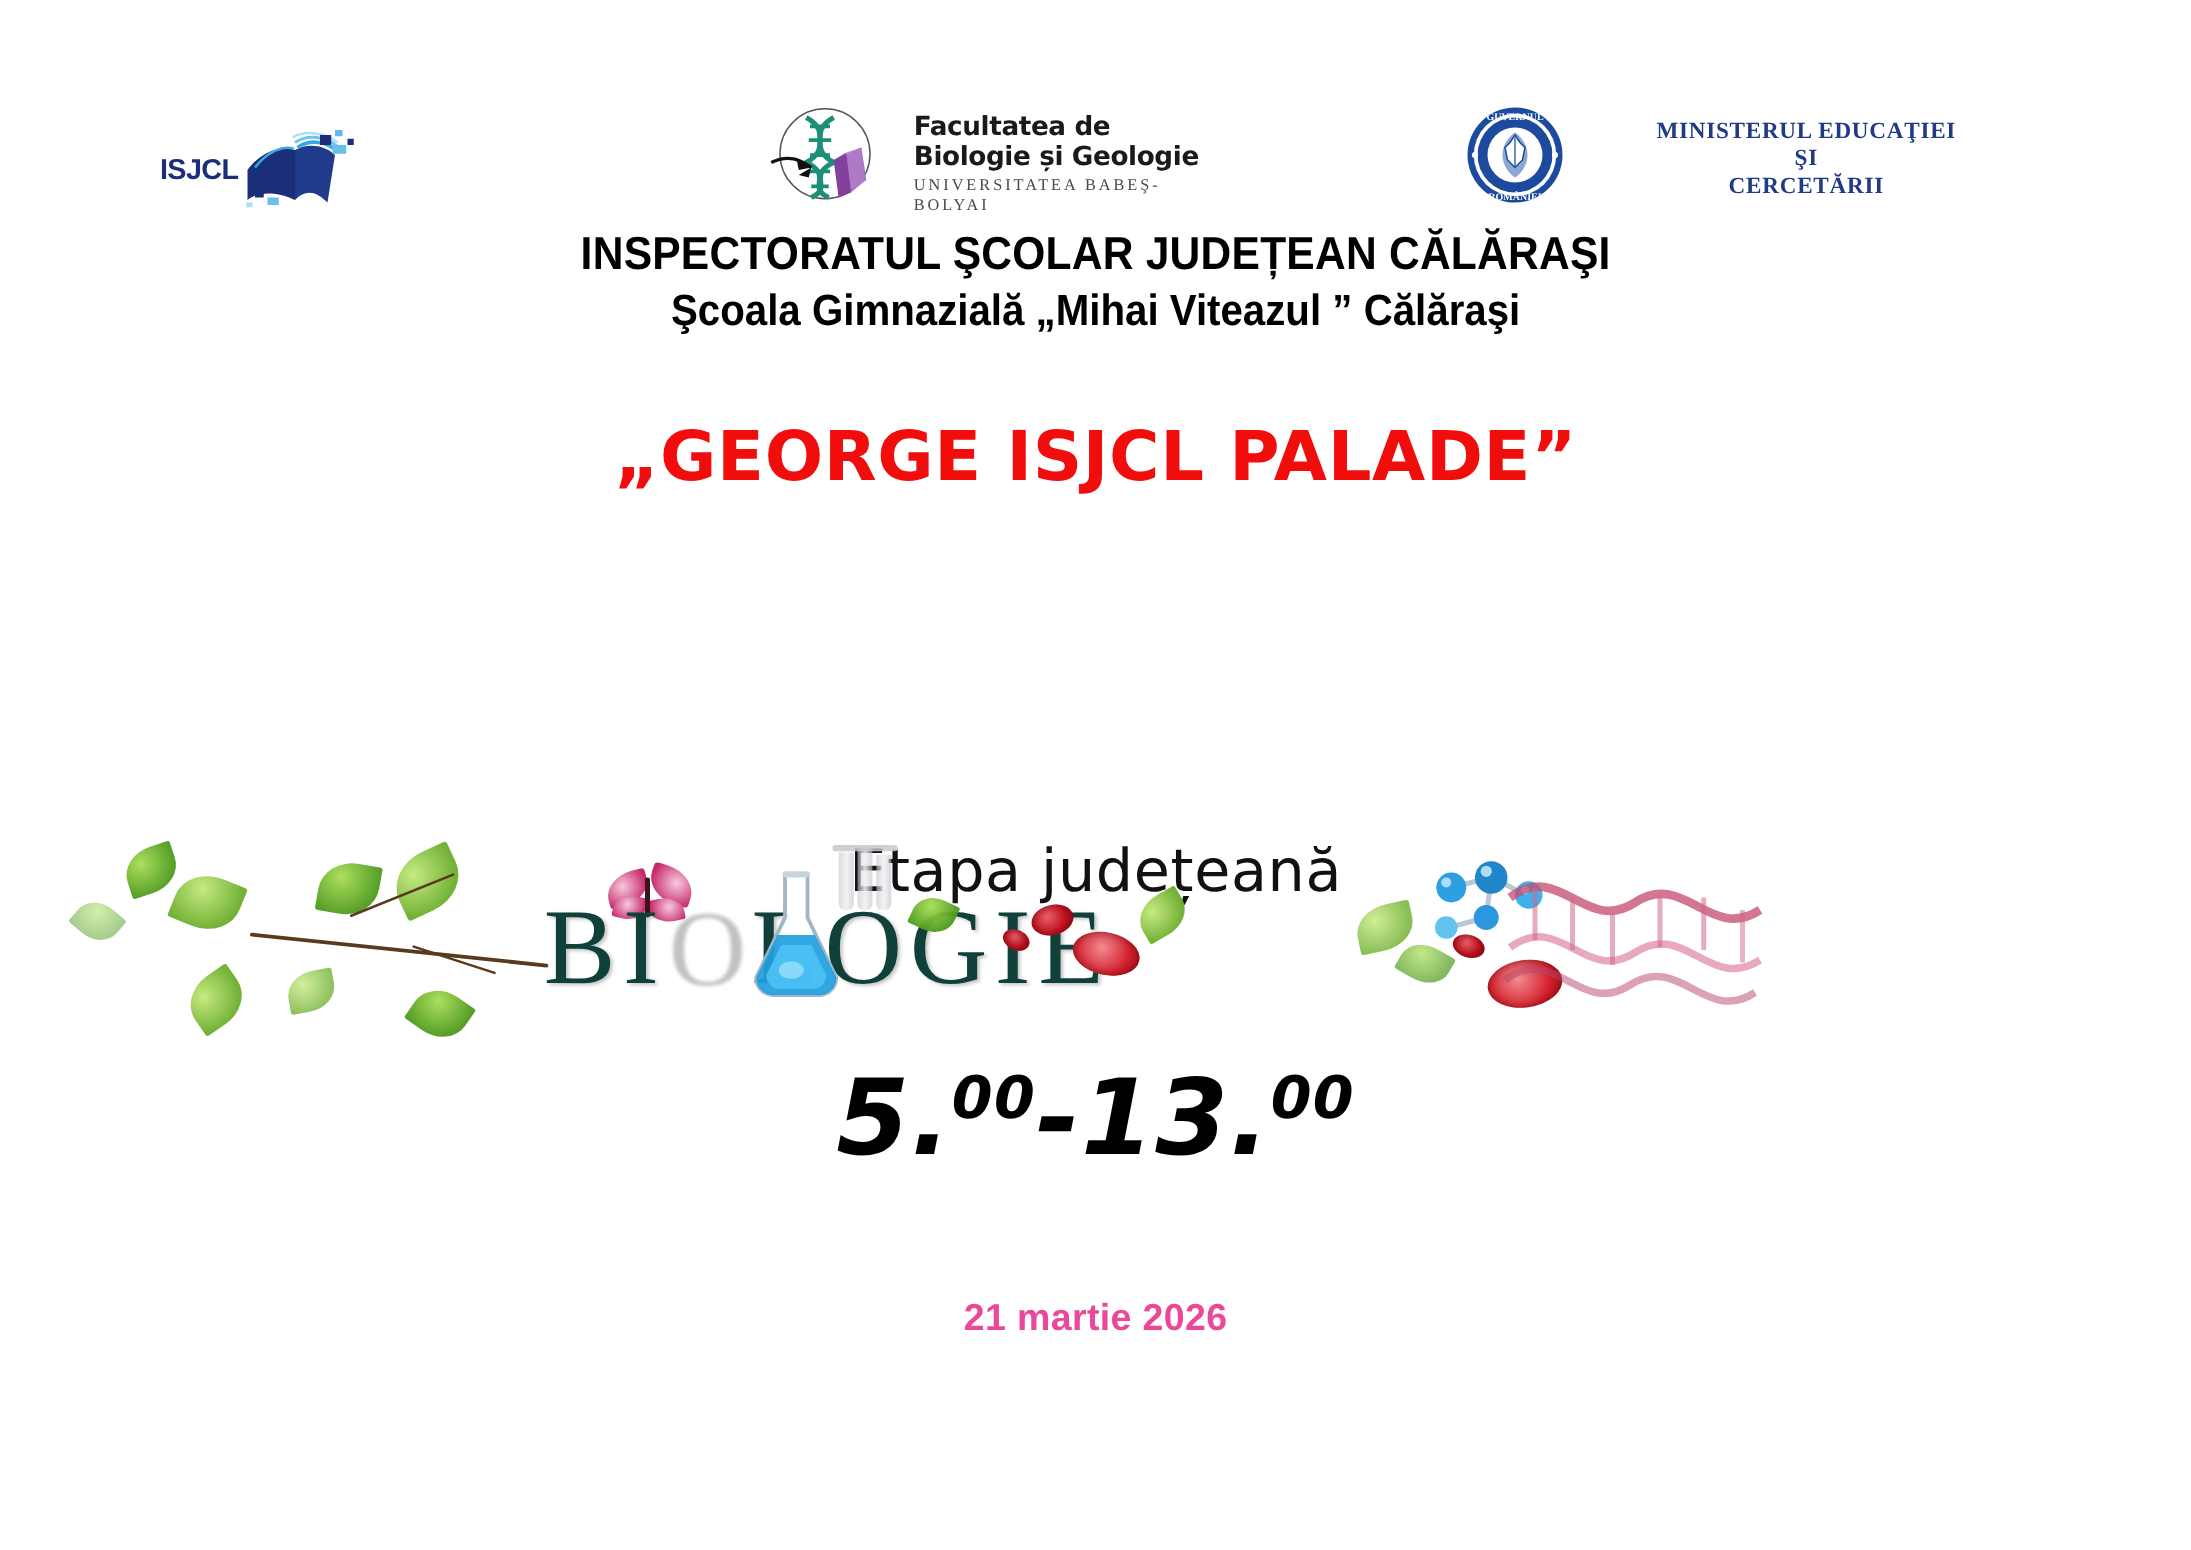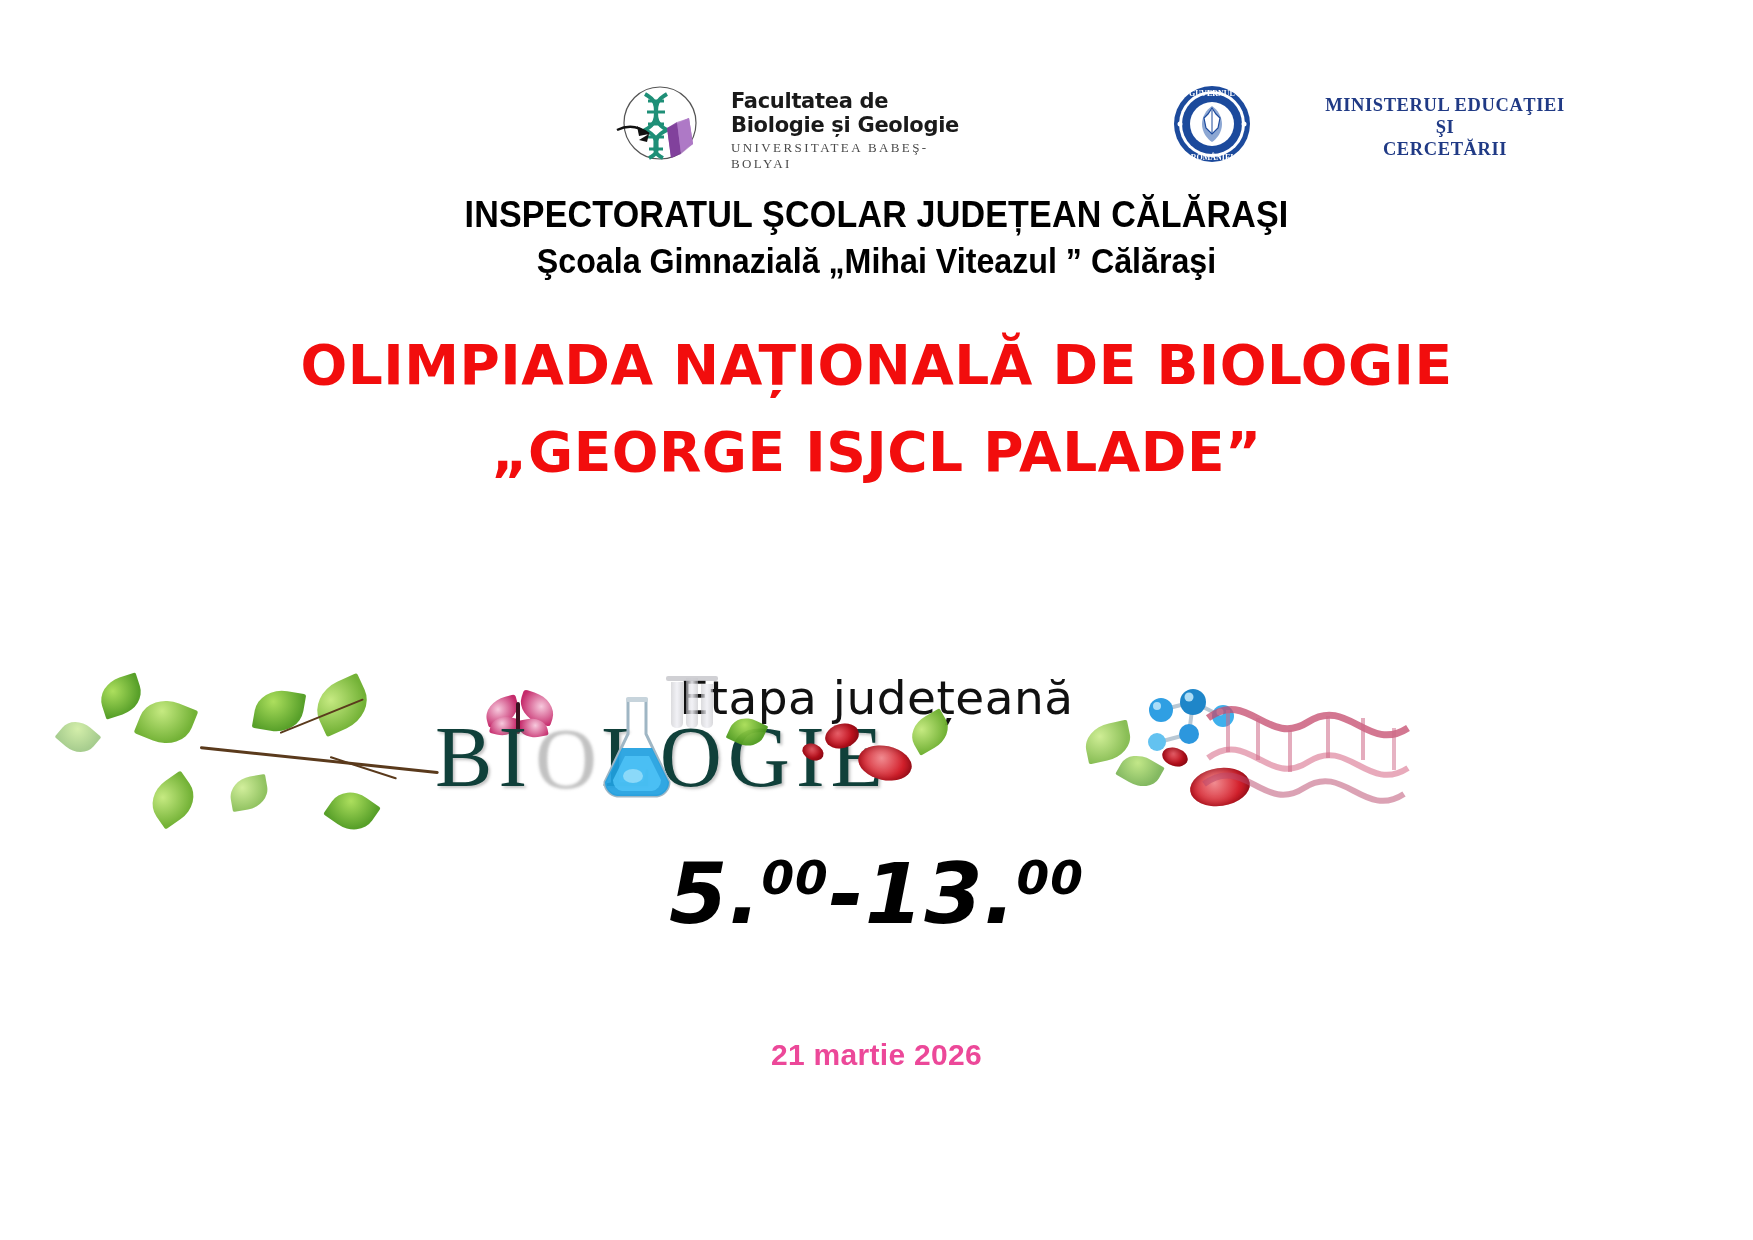--- a/index.html
+++ b/index.html
@@ -114,21 +114,21 @@
     font-weight: bold;
     color: #203a85;
     font-size: 18.5px;
     line-height: 22px;
     letter-spacing: 0.6px;
   }
 
   
   .header-block {
     position: absolute;
-    top: 192px;
+    top: 180px;
     left: 0;
     width: 1753px;
     text-align: center;
   }
   .hdr-line1 {
     font-family: "Liberation Sans Narrow", "Liberation Sans", sans-serif;
     font-weight: bold;
     font-size: 37px;
     line-height: 46px;
     color: #000000;
@@ -264,20 +264,40 @@
     font-size: 30px;
     color: #ec4899;
     letter-spacing: 0.3px;
   }
 </style>
 </head>
 <body>
 
 <div class="logo-bar">
 
+  <div class="isjcl-logo">
+    <div class="isjcl-text">ISJCL</div>
+    <div class="isjcl-book">
+      <svg width="92" height="64" viewBox="0 0 92 64">
+        <path d="M4 34 C14 20 30 14 42 18 L42 58 C30 52 14 50 4 58 Z" fill="#1b2f78"></path>
+        <path d="M42 18 C52 12 66 14 74 22 L68 60 C58 50 50 50 42 58 Z" fill="#203a8c"></path>
+        <path d="M44 16 C54 9 68 11 77 20" stroke="#3aa7e0" stroke-width="3" fill="none"></path>
+        <path d="M42 12 C52 5 67 7 77 16" stroke="#6cc6ef" stroke-width="2.5" fill="none"></path>
+        <path d="M40 8 C50 2 66 4 76 12" stroke="#a9dff7" stroke-width="2" fill="none"></path>
+        <path d="M10 32 C20 19 33 14 41 17" stroke="#3aa7e0" stroke-width="2" fill="none"></path>
+        <rect x="62" y="6" width="9" height="8" fill="#1b2f78"></rect>
+        <rect x="74" y="2" width="6" height="5" fill="#5fbbe8"></rect>
+        <rect x="72" y="14" width="11" height="7" fill="#69c0ea"></rect>
+        <rect x="84" y="9" width="5" height="5" fill="#1b2f78"></rect>
+        <rect x="10" y="50" width="7" height="6" fill="#1b2f78"></rect>
+        <rect x="20" y="56" width="9" height="6" fill="#69c0ea"></rect>
+        <rect x="3" y="60" width="5" height="4" fill="#a9dff7"></rect>
+      </svg>
+    </div>
+  </div>
 
   <div class="bb-logo">
     <div class="bb-emblem">
       <svg width="86" height="82" viewBox="0 0 86 82">
         <circle cx="45" cy="41" r="36" fill="#ffffff" stroke="#555" stroke-width="1.2"></circle>
         <path d="M30 12 C52 24 30 36 52 48 C30 58 52 68 34 76" stroke="#1e8f77" stroke-width="4" fill="none"></path>
         <path d="M52 12 C30 24 52 36 30 48 C52 58 30 68 48 76" stroke="#1e8f77" stroke-width="4" fill="none"></path>
         <line x1="33" y1="19" x2="49" y2="19" stroke="#1e8f77" stroke-width="3"></line>
         <line x1="32" y1="30" x2="50" y2="30" stroke="#1e8f77" stroke-width="3"></line>
         <line x1="33" y1="42" x2="49" y2="42" stroke="#1e8f77" stroke-width="3"></line>
@@ -321,21 +341,20 @@
     </div>
   </div>
 </div>
 
 <div class="header-block">
   <div class="hdr-line1">INSPECTORATUL ŞCOLAR JUDEȚEAN CĂLĂRAŞI</div>
   <div class="hdr-line2">Şcoala Gimnazială  „Mihai Viteazul ” Călăraşi</div>
 </div>
 
 <div class="title-block">
-  <div class="title-line">OLIMPIADA NAȚIONALĂ DE BIOLOGIE</div>
   <div class="title-line">„GEORGE ISJCL PALADE”</div>
 </div>
 
 <div class="stage-line">Etapa județeană</div>
 
 <div class="banner">
 
   <div class="leaf" style="left:70px; top:6px; width:42px; height:36px; transform:rotate(-18deg);"></div>
   <div class="leaf leaf2" style="left:110px; top:28px; width:52px; height:44px; transform:rotate(22deg);"></div>
   <div class="leaf" style="left:30px; top:50px; width:36px; height:30px; transform:rotate(40deg); opacity:0.5;"></div>

